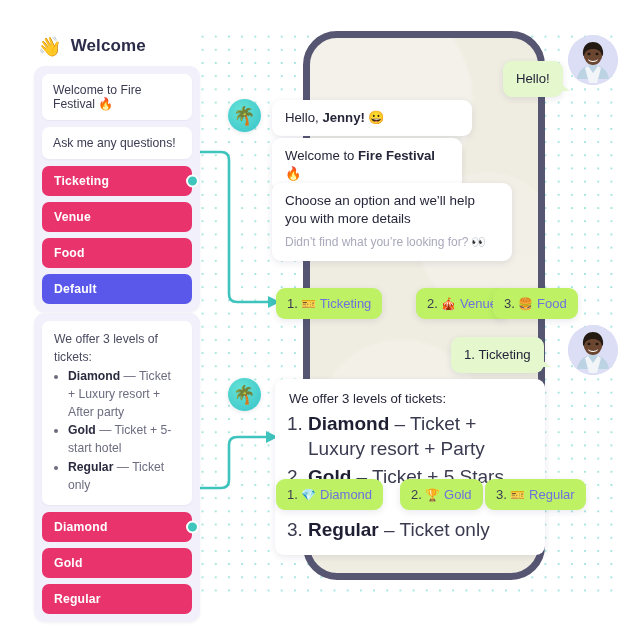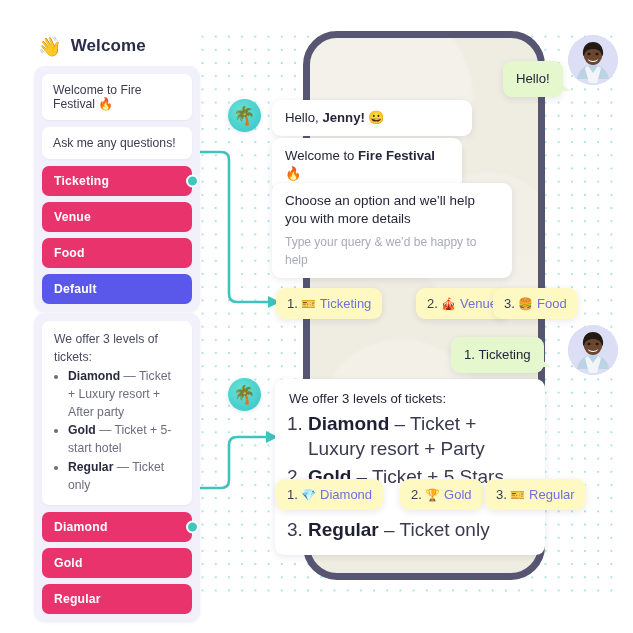--- a/index.html
+++ b/index.html
@@ -122,21 +122,21 @@
     content:""; position:absolute; right:-7px; bottom:6px;
     width:0;height:0;
     border-left: 9px solid #e4f7cd;
     border-top: 7px solid transparent;
     border-bottom: 0 solid transparent;
   }
   .sub { color: #a9a9bb; font-size: 12px; line-height: 1.45; margin-top: 6px; }
 
   .chip {
     position: absolute;
-    background: #fef9c3;
+    background: #bef264;
     border-radius: 9px;
     padding: 8px 11px;
     font-size: 13px;
     color: #6f6fe0;
     box-shadow: 0 2px 7px rgba(40,40,90,.10);
     white-space: nowrap;
   }
   .chip .num { color: #3b3b52; }
   .chip .em { font-size: 12px; }
 
@@ -259,21 +259,21 @@
       <span>Hello, </span><b>Jenny!</b><span> 😀</span>
     </div>
 
     <div class="bub" style="left:272px; top:138px; width:190px;">
       <span>Welcome to </span><b>Fire Festival</b><span> 🔥</span>
     </div>
 
     <div class="bub" style="left:272px; top:183px; width:240px;">
       <div style="font-size:13.4px;">Choose an option and we’ll help you with more details</div>
       <div class="sub">
-        <div>Type your query &amp; we’d be happy to help</div>
+        <div>Didn’t find what you’re looking for? 👀</div>
       </div>
     </div>
 
     <div class="chip" style="left:276px; top:288px;">
       <span class="num">1.</span>
       <span class="em">🎫</span>
       <span>Ticketing</span>
     </div>
     <div class="chip" style="left:416px; top:288px;">
       <span class="num">2.</span>

